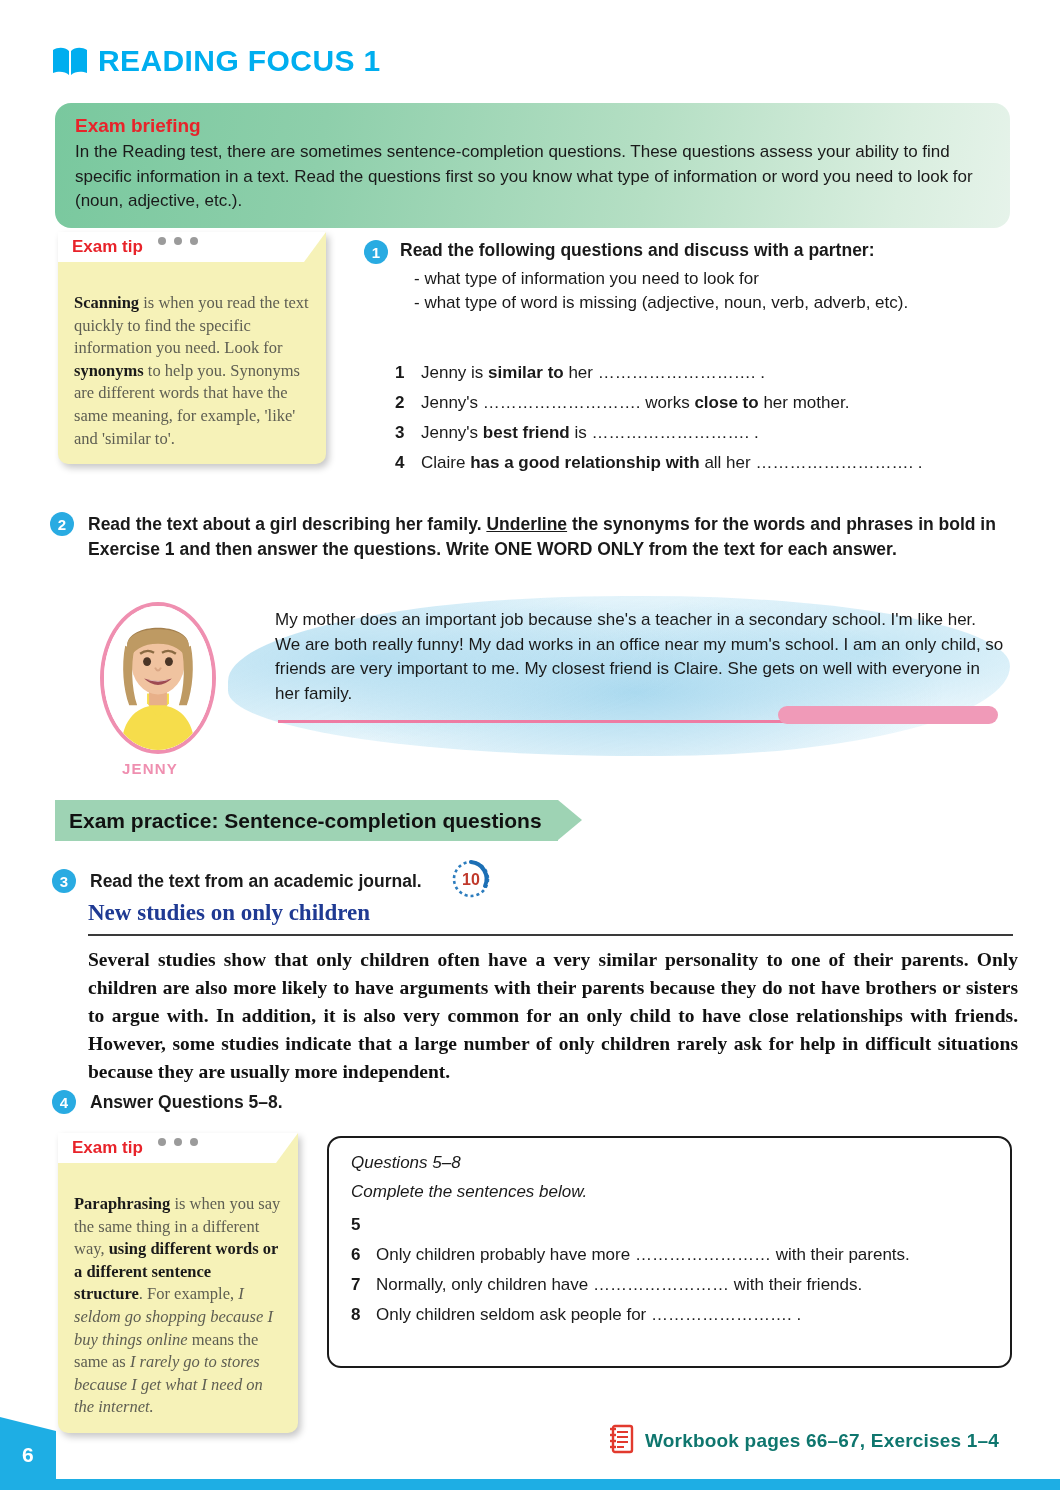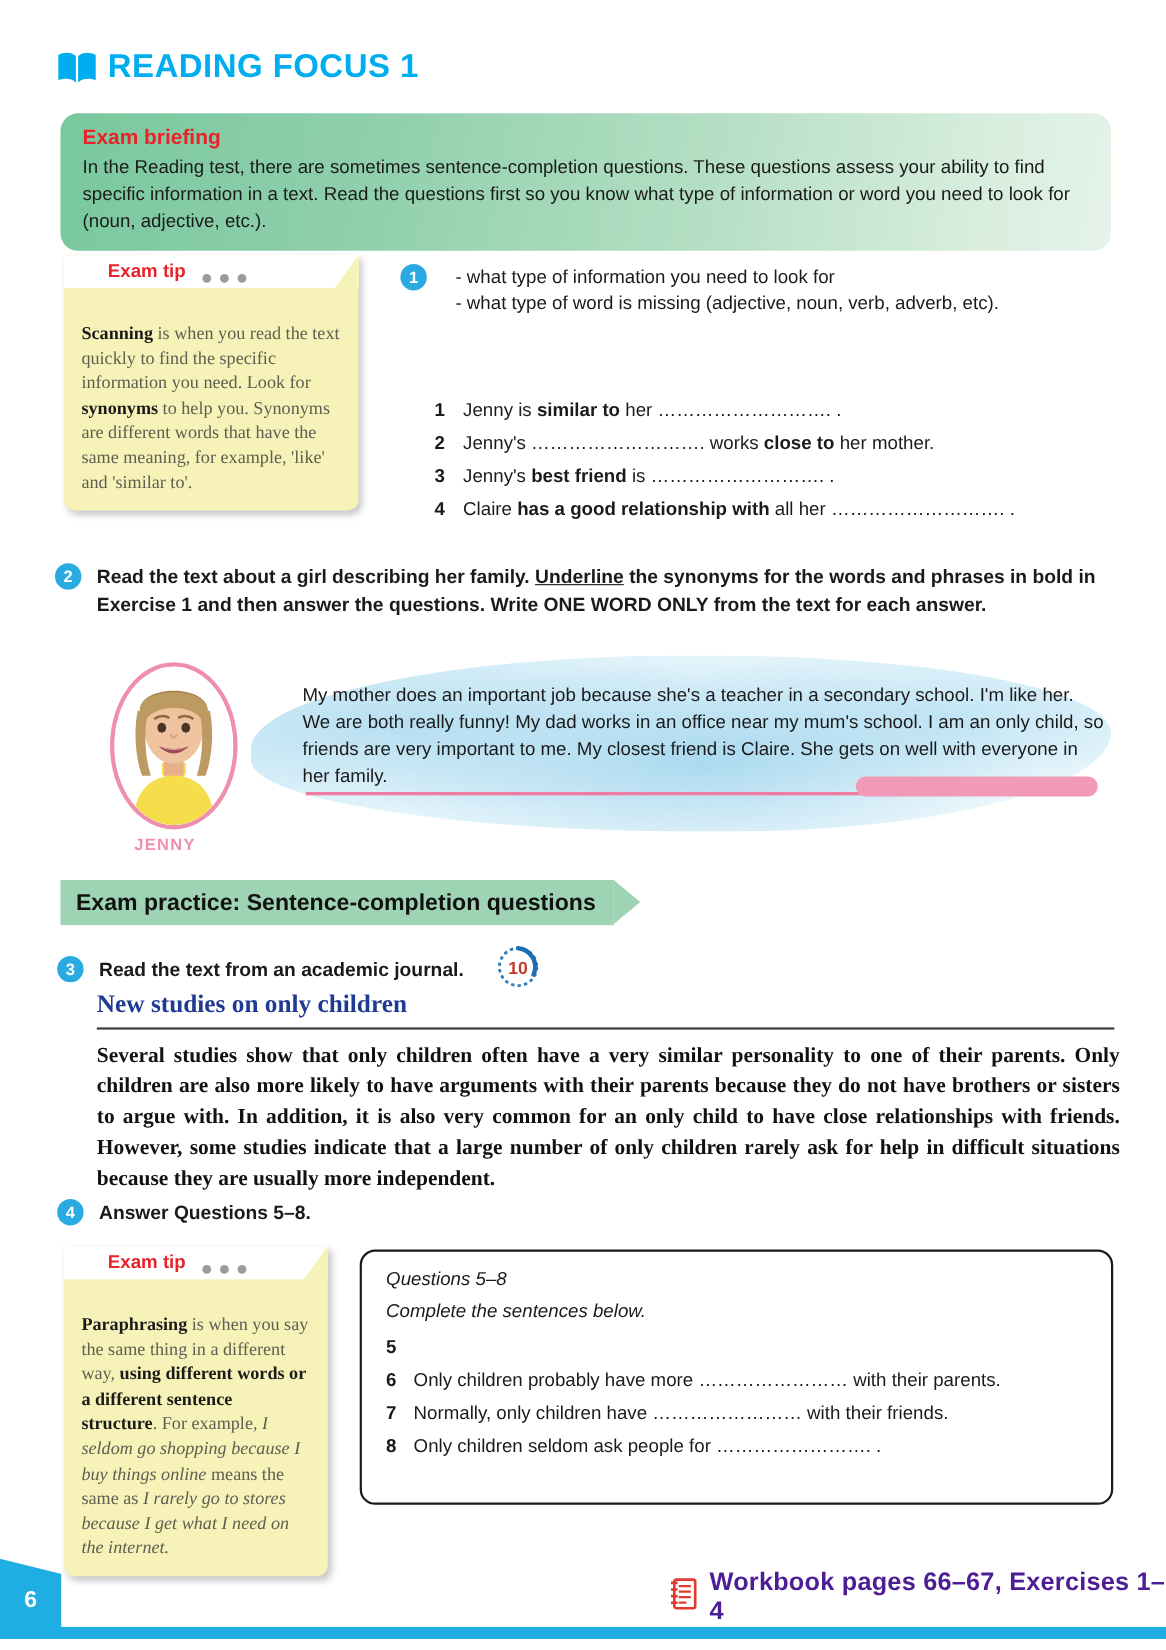--- a/index.html
+++ b/index.html
@@ -74,25 +74,24 @@
   .tip-head::after {
     content: "";
     position: absolute;
     right: 0; top: 0;
     width: 0; height: 0;
     border-bottom: 30px solid #f6f2b8;
     border-left: 22px solid transparent;
   }
   .tip-head-inner {
     display: flex;
-    align-items: flex-end;
+    align-items: flex-start;
     gap: 15px;
     position: relative;
     z-index: 2;
-    margin-left: 26px;
   }
   .tip-label {
     color: #e8232a;
     font-size: 17px;
     font-weight: bold;
   }
   .tip-dots { display: flex; gap: 8px; }
   .tip-dots i {
     display: block;
     width: 8px; height: 8px;
@@ -217,21 +216,21 @@
     left: 22px;
     top: 164px;
     font-size: 15px;
     font-weight: bold;
     letter-spacing: 1.2px;
     color: #ef8fb0;
   }
   .jenny-text {
     position: absolute;
     left: 175px;
-    top: 24px;
+    top: 12px;
     width: 730px;
     font-size: 17px;
     line-height: 1.45;
     color: #1a1a1a;
   }
   .pink-line {
     position: absolute;
     left: 178px;
     top: 124px;
     width: 596px;
@@ -395,22 +394,22 @@
   }
   #workbook-ref {
     position: absolute;
     left: 608px;
     top: 1424px;
     display: flex;
     align-items: center;
     gap: 11px;
   }
   .workbook-label {
-    color: #4c1d95;
-    font-size: 23px;
+    color: #0f766e;
+    font-size: 19px;
     font-weight: bold;
     letter-spacing: 0.2px;
   }
 </style>
 </head>
 <body>
 
 <div class="header">
   <span>
     <svg class="book-icon" viewBox="0 0 36 30">
@@ -438,20 +437,21 @@
     </div>
   </div>
   <div class="tip-body">
     <b>Scanning</b><span> is when you read the text quickly to find the specific information you need. Look for </span><b>synonyms</b><span> to help you. Synonyms are different words that have the same meaning, for example, 'like' and 'similar to'.</span>
   </div>
 </div>
 
 <div id="ex1">
   <div class="ex-num">1</div>
   <div>
+    <div class="ex1-head">Read the following questions and discuss with a partner:</div>
     <div class="ex1-bullet">- what type of information you need to look for</div>
     <div class="ex1-bullet">- what type of word is missing (adjective, noun, verb, adverb, etc).</div>
   </div>
 </div>
 
 <div id="q-list">
   <div class="q-row">
     <span class="q-n">1</span>
     <span><span>Jenny is </span><b>similar to</b><span> her ………………………. .</span></span>
   </div>

